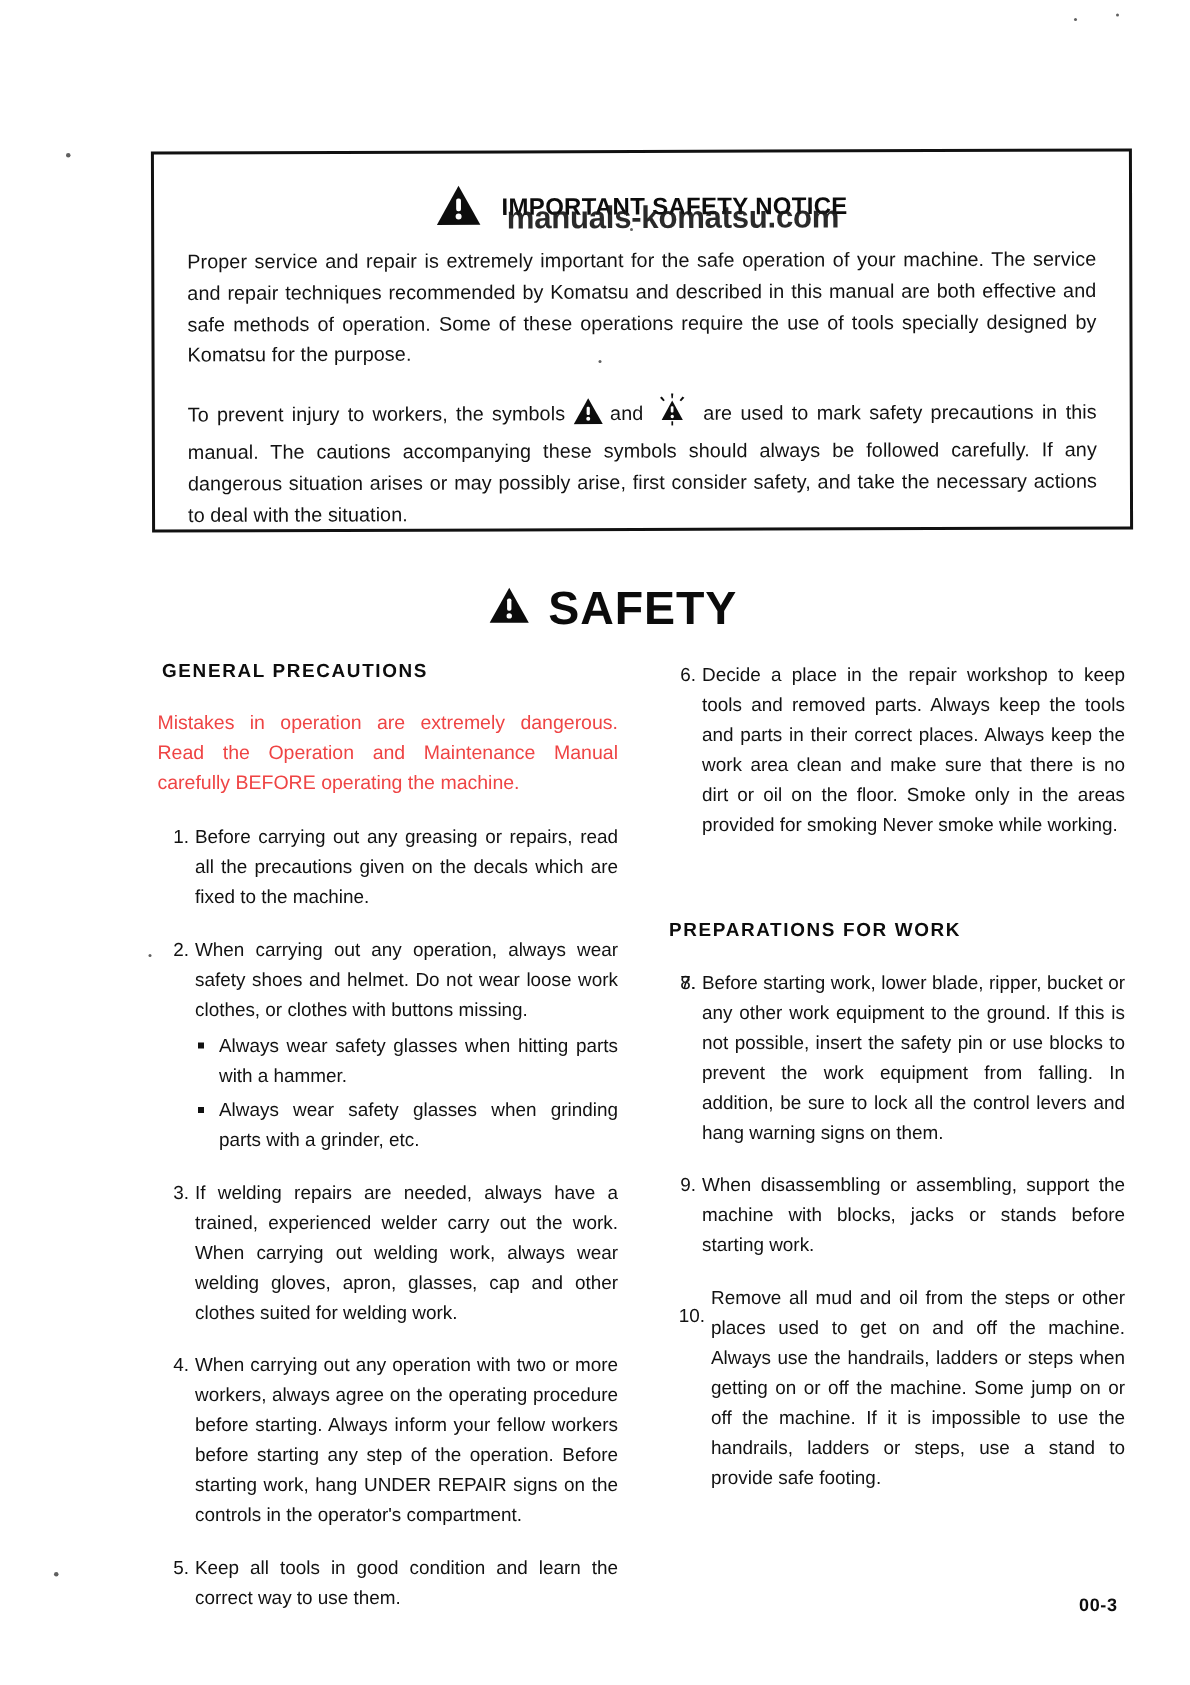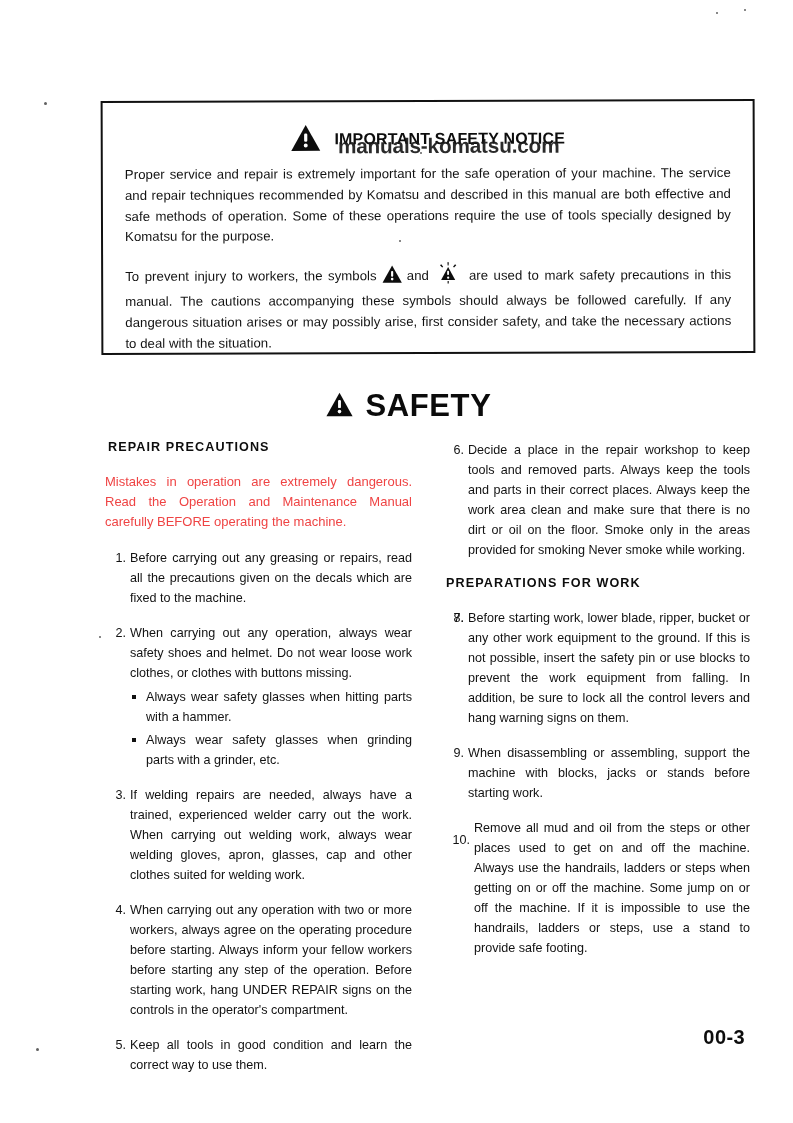--- a/index.html
+++ b/index.html
@@ -141,21 +141,21 @@
   .col-left  { left: 105px; }
   .col-right { left: 443px; }
 
   .sec-head {
     font-size: 12.6px;
     font-weight: bold;
     letter-spacing: 1.1px;
     margin: 0 0 18px 3px;
     color: #0d0d0d;
   }
-  .sec-head.second { margin-top: 16px; }
+  .sec-head.second { margin-top: 53px; }
 
   .lead {
     font-size: 13px;
     line-height: 20px;
     text-align: justify;
     margin: 0 0 16px 0;
     color: #ef4444;
   }
 
   ol.steps, ul.subs {
@@ -199,24 +199,24 @@
     top: 8px;
     width: 4px;
     height: 4px;
     background: #111;
   }
 
   
   .page-num {
     position: absolute;
     left: 0;
-    top: 1026px;
+    top: 1063px;
     width: 745px;
     text-align: right;
-    font-size: 20px;
+    font-size: 12px;
     font-weight: bold;
     letter-spacing: .4px;
     color: #0d0d0d;
   }
 </style>
 </head>
 <body>
 
 <div class="page">
 
@@ -276,21 +276,21 @@
         </svg>
       </span>
       <span class="label">SAFETY</span>
     </span>
   </div>
 
   <div class="cols">
 
     <div class="col col-left">
 
-      <h2 class="sec-head">REPAIR PRECAUTIONS</h2>
+      <h2 class="sec-head">GENERAL PRECAUTIONS</h2>
 
       <p class="lead">Mistakes in operation are extremely dangerous. Read the Operation and Maintenance Manual carefully BEFORE operating the machine.</p>
 
       <ol class="steps">
 
         <li class="step">
           <span class="num">1.</span>
           <span>Before carrying out any greasing or repairs, read all the precautions given on the decals which are fixed to the machine.</span>
         </li>
 

